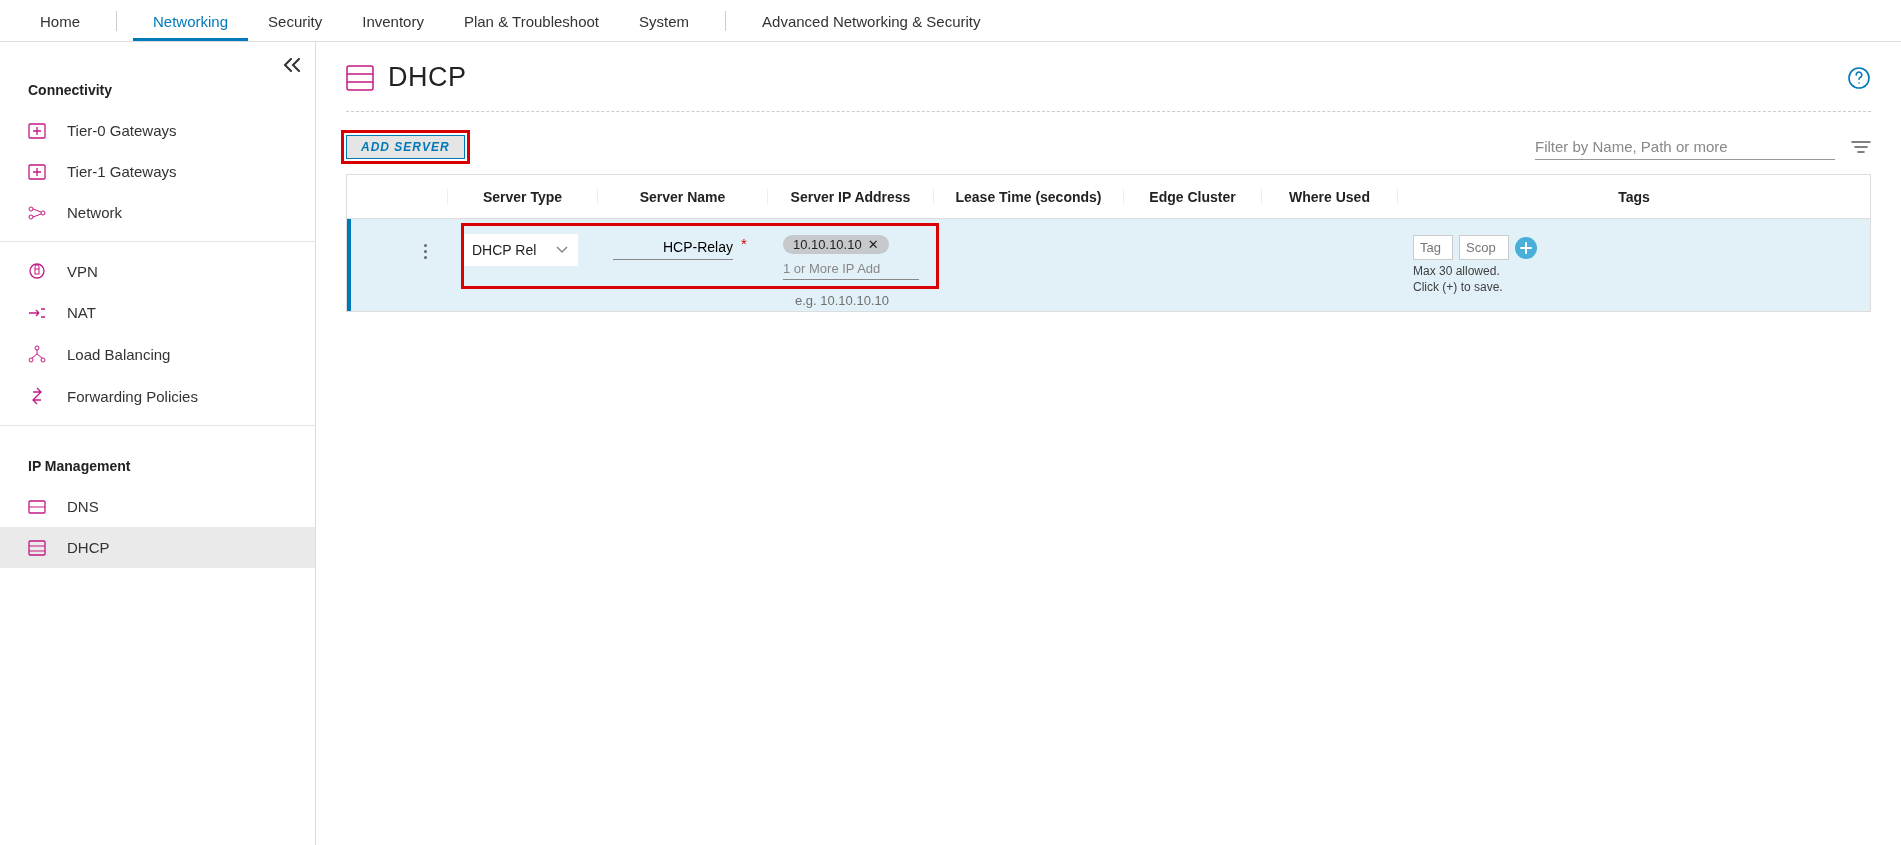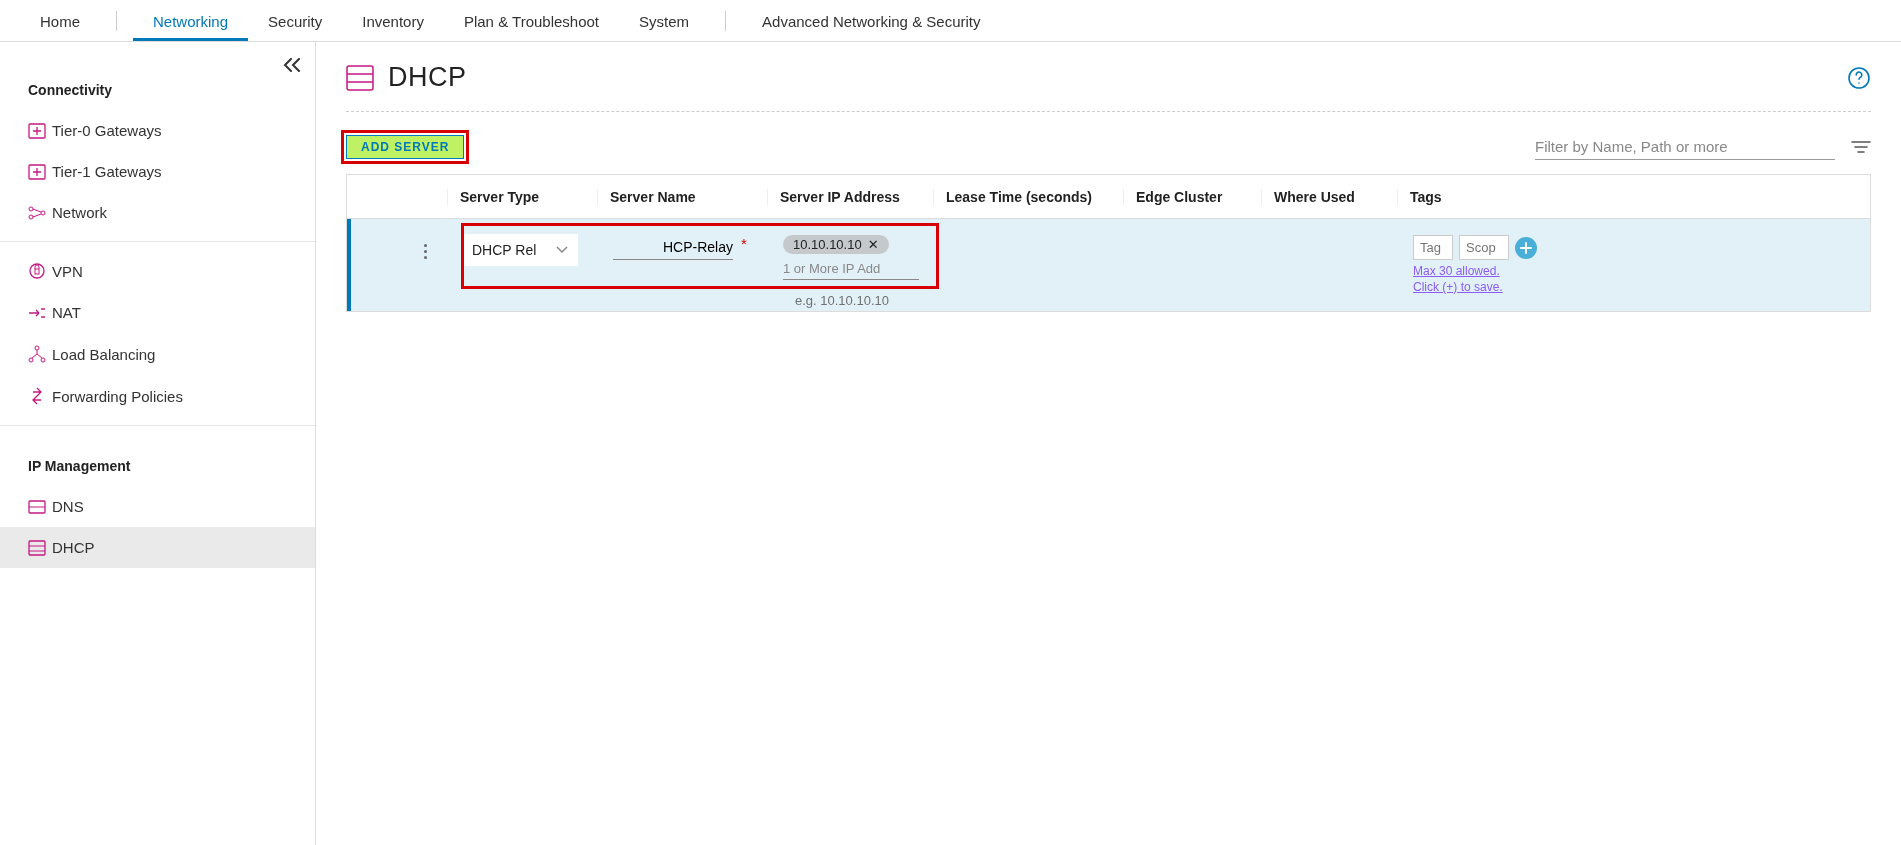--- a/index.html
+++ b/index.html
@@ -12,43 +12,43 @@
 .topnav .navitem.active::after { content: ""; position: absolute; left: 0; right: 0; bottom: -1px; height: 3px; background: #0079b8; }
 
 .workspace { display: flex; height: calc(100vh - 42px); }
 
 .sidebar-wrap { position: relative; width: 316px; flex: 0 0 316px; border-right: 1px solid #dcdcdc; }
 .collapse-btn { position: absolute; top: 16px; right: 14px; cursor: pointer; color: #333; }
 .sidebar { height: 100%; overflow-y: auto; background: #fff; }
 .sidebar-inner { padding: 16px 0 0 0; }
 .section-title { font-size: 14px; font-weight: 700; color: #222; padding: 24px 28px 12px; }
 .nav-list { list-style: none; }
-.nav-item { display: flex; align-items: center; gap: 6px; padding: 12px 28px; font-size: 15px; color: #333; cursor: pointer; }
+.nav-item { display: flex; align-items: center; gap: 21px; padding: 12px 28px; font-size: 15px; color: #333; cursor: pointer; }
 .nav-item.active { background: #eaeaea; }
 .nav-item .icon { width: 18px; flex: 0 0 18px; display:flex; align-items:center; justify-content:center; }
 .hr { height: 1px; background: #e6e6e6; margin: 8px 0; }
 
 .main { flex: 1; padding: 20px 30px 0 30px; position: relative; overflow:hidden; }
 .page-header { display: flex; align-items: center; gap: 14px; padding-bottom: 18px; }
 .page-header .page-icon { width: 28px; height: 26px; }
 .page-title { font-size: 27px; font-weight: 400; color: #222; letter-spacing: .5px; }
 .help-btn { position: absolute; top: 24px; right: 30px; cursor:pointer; }
 .dotted-sep { border: none; border-top: 1px dashed #ccc; margin-bottom: 22px; }
 
 .toolbar { display: flex; align-items: center; justify-content: space-between; margin-bottom: 14px; }
-.add-server-btn { border: 1px solid #0079b8; background: #bef264; color: #0079b8; font-size: 12px; font-weight: 600; letter-spacing: 1px; padding: 4px 14px; cursor: pointer; }
+.add-server-btn { border: 1px solid #0079b8; background: #e5e5e5; color: #0079b8; font-size: 12px; font-weight: 600; letter-spacing: 1px; padding: 4px 14px; cursor: pointer; font-style: italic; }
 .highlight-red { outline: 3px solid #d70003; outline-offset: 2px; }
 .highlight-red-tight { outline: 3px solid #d70003; outline-offset: 1px; }
 .filter-area { display: flex; align-items: center; gap: 16px; }
 .filter-input { border: none; border-bottom: 1px solid #999; width: 300px; font-size: 15px; padding: 4px 0; background: transparent; color:#333; }
 .filter-input::placeholder { color: #888; }
 .filter-icon { cursor:pointer; }
 
 .grid { border: 1px solid #dcdcdc; }
-.grid-header { display: flex; height: 44px; align-items: center; border-bottom: 1px solid #dcdcdc; background: #fff; }
+.grid-header { display: flex; height: 44px; align-items: center; border-bottom: 1px solid #dcdcdc; background: #fff; text-align: center; }
 .grid-header .hcell { font-size: 14px; font-weight: 600; color: #222; padding: 0 12px; border-left: 1px solid #eee; }
 .grid-header .hcell:first-child { border-left: none; }
 .col-expand { width: 48px; flex:0 0 48px; }
 .col-menu  { width: 52px; flex:0 0 52px; }
 .col-type  { width: 150px; flex:0 0 150px; }
 .col-name  { width: 170px; flex:0 0 170px; }
 .col-ip    { width: 166px; flex:0 0 166px; }
 .col-lease { width: 190px; flex:0 0 190px; }
 .col-edge  { width: 138px; flex:0 0 138px; }
 .col-where { width: 136px; flex:0 0 136px; }
@@ -70,21 +70,21 @@
 .chip { display:inline-flex; align-items:center; background:#c5c9cc; border-radius: 12px; padding: 2px 10px; font-size:13px; color:#222; width: fit-content; }
 .chip .x { margin-left:6px; cursor:pointer; font-size: 13px; }
 .chip-input { border:none; border-bottom:1px solid #888; background:transparent; font-size:13px; padding:3px 0; width: 136px; color:#333; }
 .chip-input::placeholder { color:#888; }
 .hint-below { font-size: 13px; color: #707070; position:absolute; left: 444px; top: 74px; }
 
 .tag-inputs { display:flex; gap:6px; align-items:center; }
 .tag-field { width:40px; border:1px solid #ccc; background:#fff; font-size:13px; padding:4px 6px; color:#888; }
 .tag-field.wide { width:50px; }
 .plus-circle { width:22px; height:22px; border-radius:50%; background:#49afd9; color:#fff; display:flex; align-items:center; justify-content:center; font-size:16px; cursor:pointer; }
-.tag-hint { font-size:12px; color:#8b5cf6; line-height:1.3; margin-top:4px; max-width: 110px; text-decoration: underline; }
+.tag-hint { font-size:12px; color:#404040; line-height:1.3; margin-top:4px; max-width: 110px; }
 
 .highlight-group { position:absolute; left: 110px; top: 4px; width: 478px; height: 66px; border: 3px solid #d70003; pointer-events:none; }
 
 .row-actions { display:flex; align-items:center; gap:26px; padding: 20px 0 14px 110px; background:#e2f1f8; border-left: 4px solid #0079b8; border-top: none; }
 .save-btn { background:#0079b8; color:#fff; border:none; font-size:12px; font-weight:600; letter-spacing:1.5px; padding: 9px 24px; cursor:pointer; }
 .cancel-link { color:#0079b8; font-size:13px; font-weight:600; letter-spacing:1.5px; cursor:pointer; }
 
 svg { display:block; }
 </style>
 </head>

